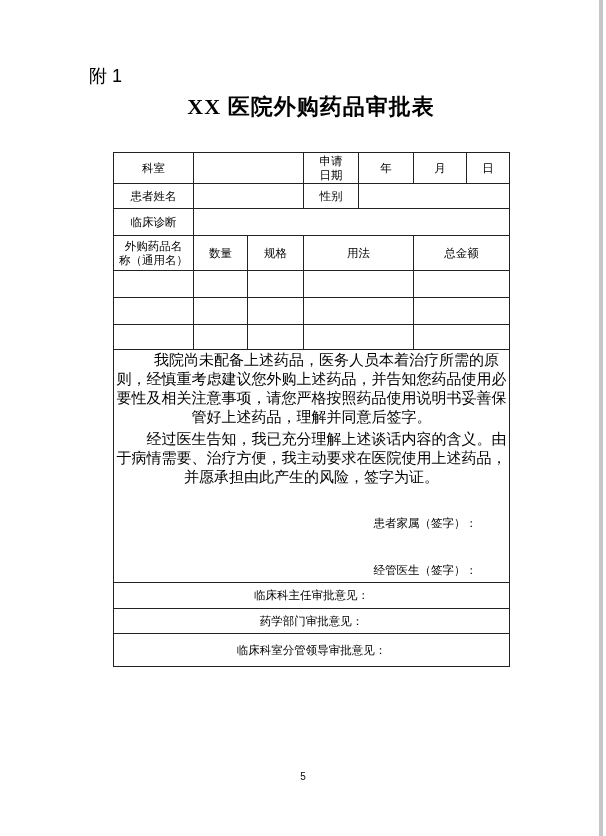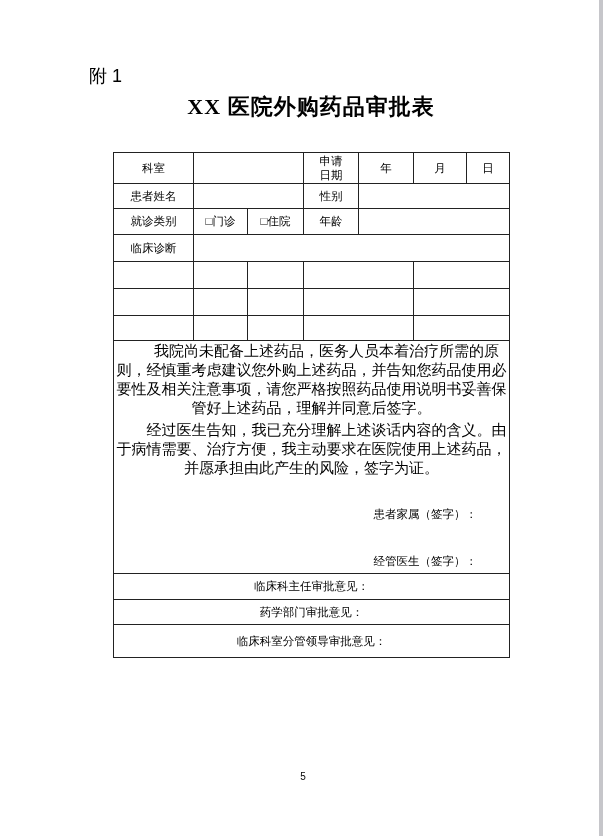--- a/index.html
+++ b/index.html
@@ -130,30 +130,31 @@
         <td>年</td>
         <td>月</td>
         <td>日</td>
       </tr>
       <tr class="r2">
         <td>患者姓名</td>
         <td colspan="2"></td>
         <td>性别</td>
         <td colspan="3"></td>
       </tr>
-      <tr class="r3">
-        <td>就诊类别</td>
-        <td>□门诊</td>
-        <td>□住院</td>
-        <td>年龄</td>
-        <td colspan="3"></td>
-      </tr>
       <tr class="r4">
         <td>临床诊断</td>
         <td colspan="6"></td>
+      </tr>
+      <tr class="r5">
+        <td class="pre">外购药品名
+称（通用名）</td>
+        <td>数量</td>
+        <td>规格</td>
+        <td colspan="2">用法</td>
+        <td colspan="2">总金额</td>
       </tr>
       <tr class="r6">
         <td></td>
         <td></td>
         <td></td>
         <td colspan="2"></td>
         <td colspan="2"></td>
       </tr>
       <tr class="r7">
         <td></td>

